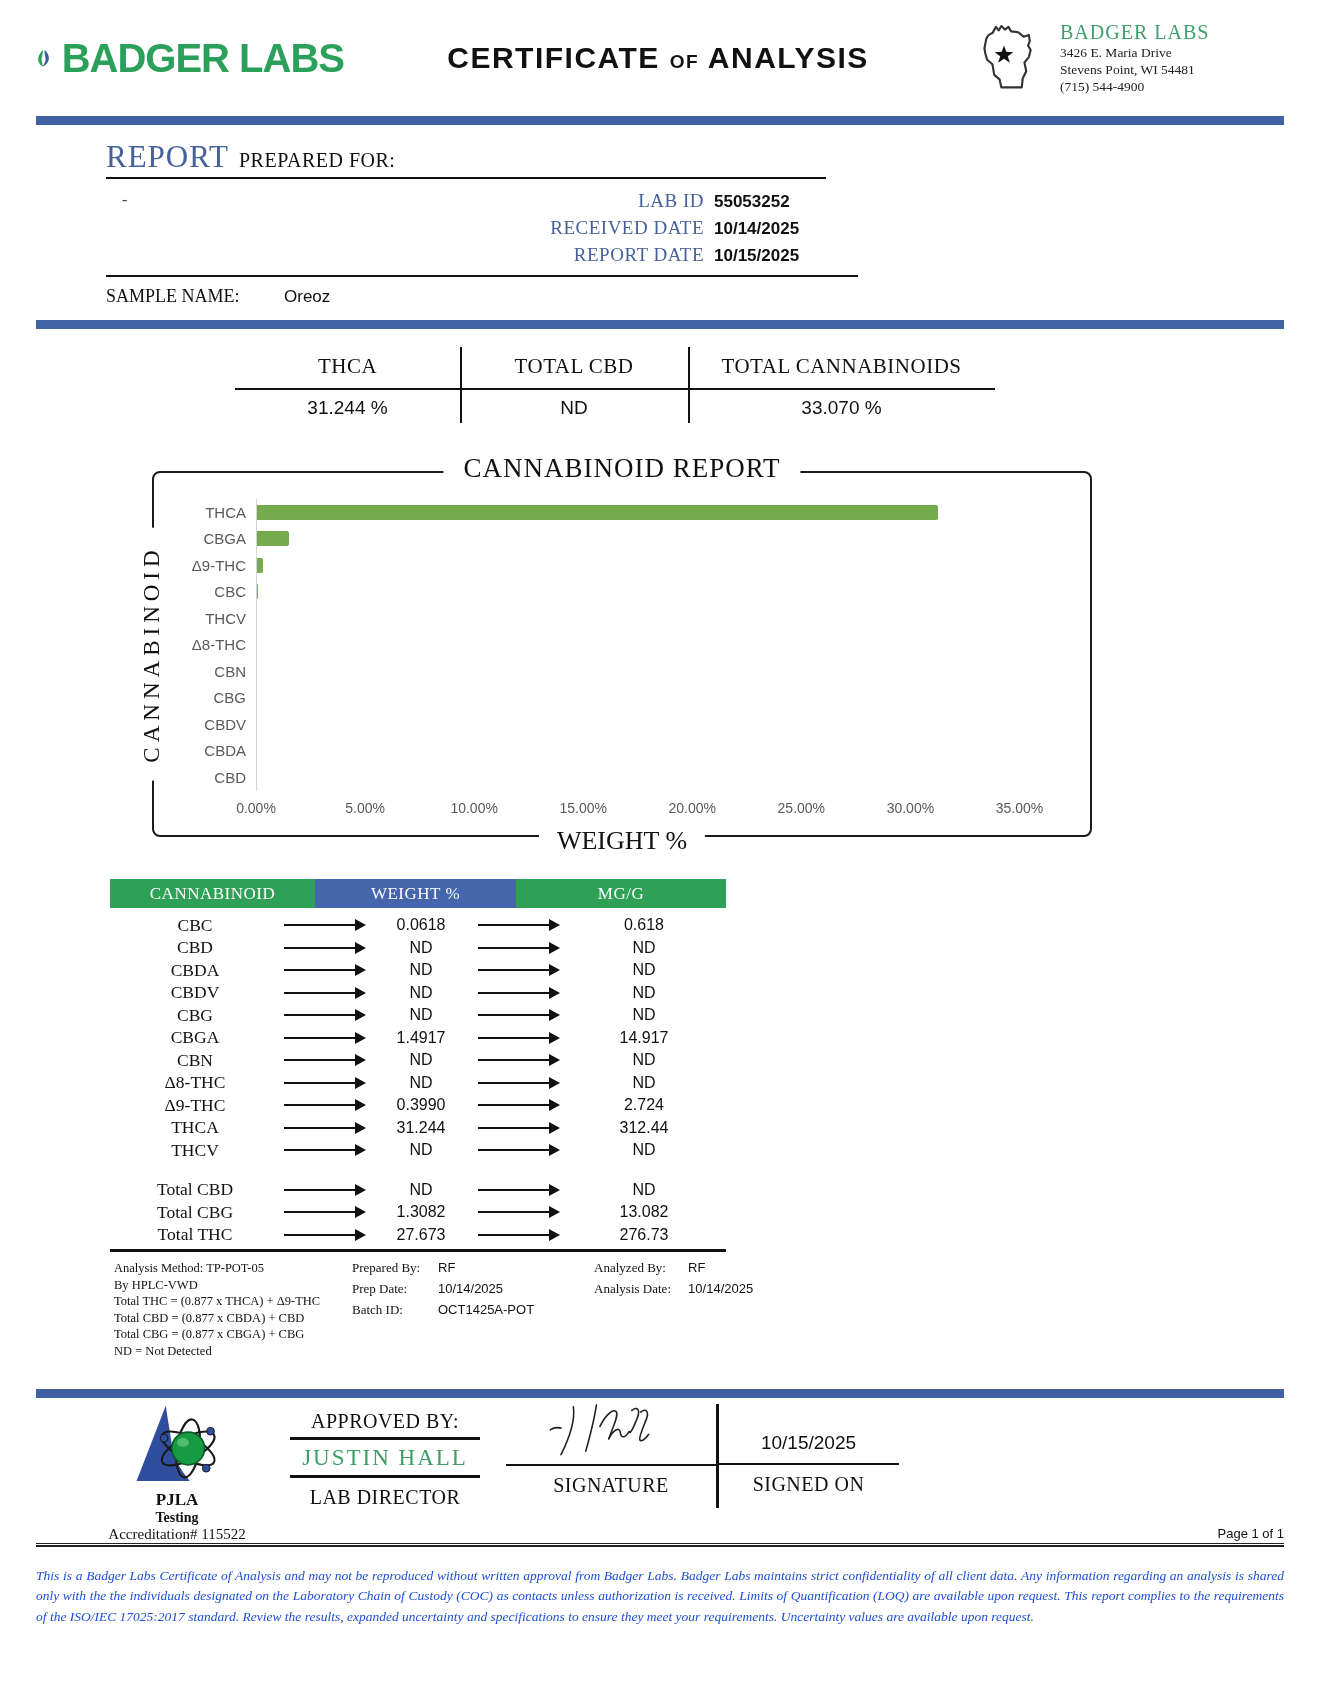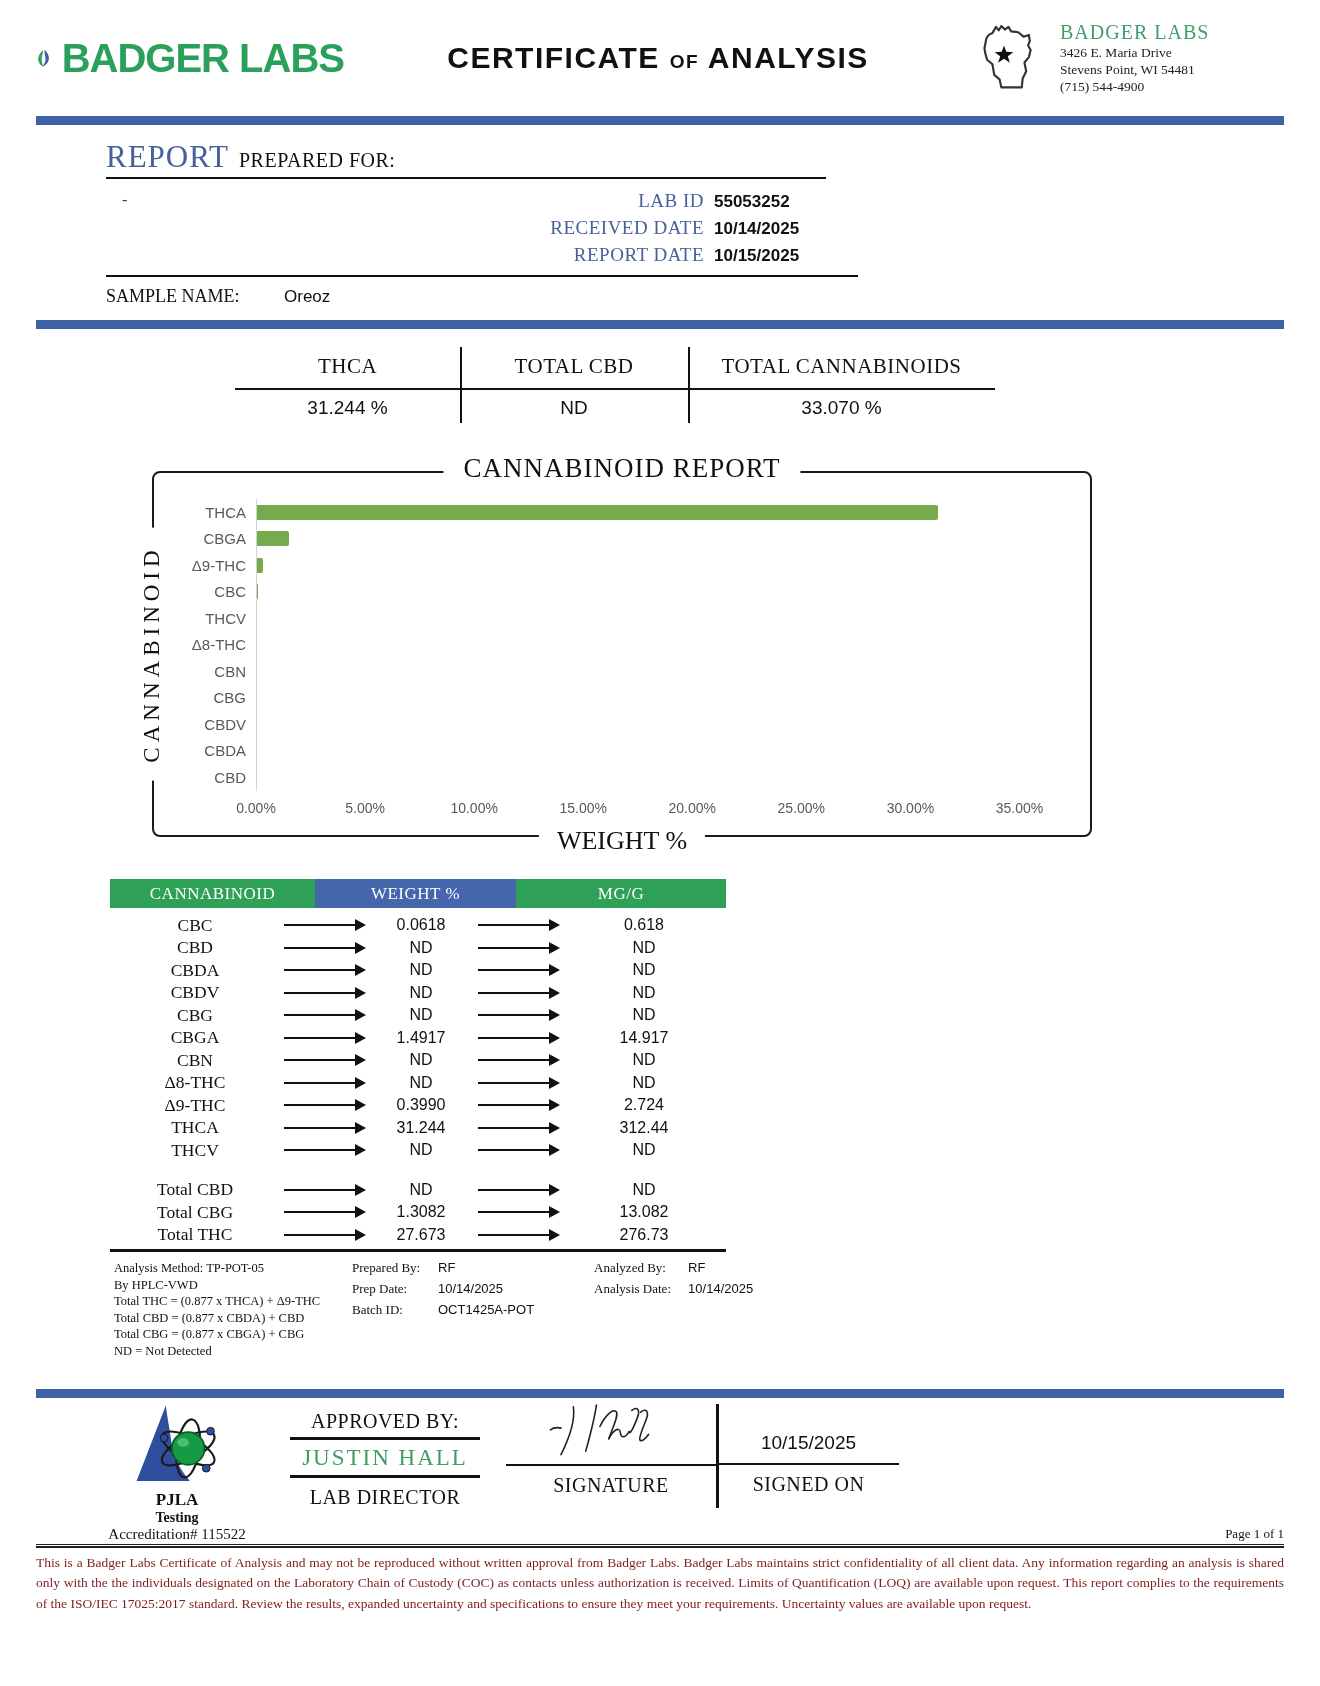--- a/index.html
+++ b/index.html
@@ -90,23 +90,23 @@
   .app-title { font-size:20px; padding-top:8px; letter-spacing:0.5px; }
   .sigarea { position:absolute; left:470px; top:0; display:flex; }
   .sig-col { width:210px; text-align:center; }
   .sig-draw { height:62px; }
   .sig-line { border-top:2.5px solid #111; }
   .sig-label { font-size:20px; padding-top:8px; letter-spacing:0.5px; }
   .vdiv { width:2.5px; background:#111; height:104px; margin-top:6px; }
   .signed-col { width:180px; text-align:center; }
   .signed-date { font-family:"Liberation Sans", sans-serif; font-size:19px; margin-top:34px; padding-bottom:9px; }
   
-  .pagerow { text-align:right; font-family:Liberation Serif, serif; font-size:13px; margin-top:0; }
+  .pagerow { text-align:right; font-family:Liberation Sans, sans-serif; font-size:13px; margin-top:0; }
   .dblrule { height:4px; border-top:1.5px solid #222; border-bottom:2.5px solid #222; margin-top:2px; }
-  .disclaimer { margin-top:5px; font-size:13.5px; line-height:1.5; text-align:justify; color:#7f1d1d; }
+  .disclaimer { margin-top:19px; font-size:13.5px; line-height:1.5; text-align:justify; color:#1d4ed8;font-style:italic; }
 </style>
 </head>
 <body>
 
 <div class="page">
 
   <div class="top-header">
     <div class="brand">
       <svg width="52" height="62" viewBox="0 0 70 82">
         <path d="M38,4 C54,18 62,38 55,56 C50,68 41,76 28,80 C40,66 46,50 41,34 C39,24 38,13 38,4 Z" fill="#3f5ca8"></path>

